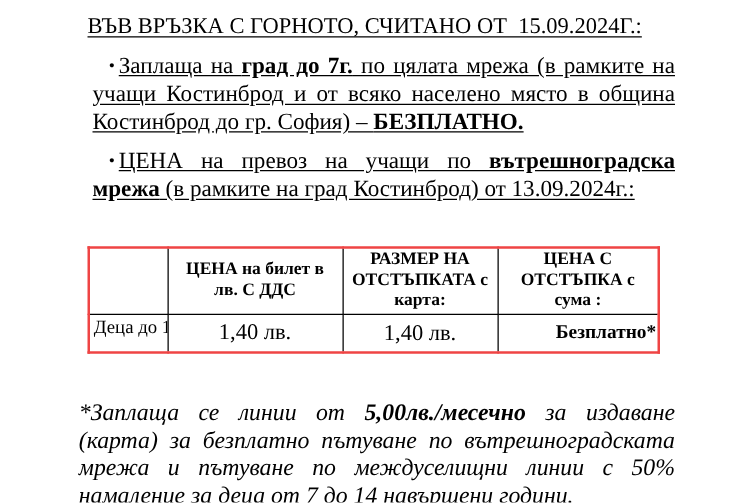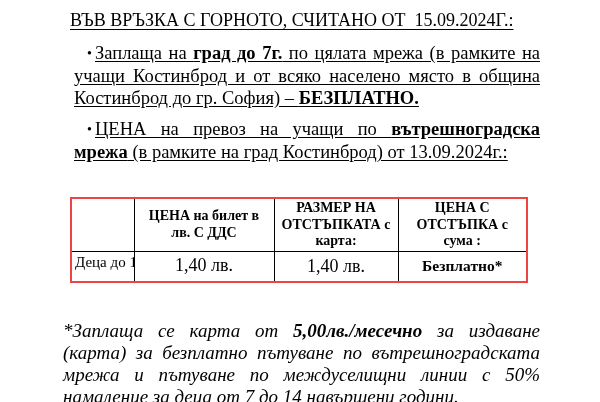--- a/index.html
+++ b/index.html
@@ -50,21 +50,21 @@
     text-align: center; vertical-align: middle; padding: 1px 4px;
   }
   td.lbl {
     font-size: 15px; line-height: 17px; text-align: left;
     vertical-align: top; padding: 2px 0 0 3px;
   }
   td.lbl.nowrap { white-space: nowrap; }
   td.num { font-size: 18px; text-align: center; }
   td.top { vertical-align: top; padding-top: 3px; }
   td.mid { vertical-align: middle; }
-  td.bold { font-weight: bold; font-size: 15.5px; }
+  td.bold { font-weight: bold; font-size: 15.5px; text-align: right; }
 
   .footnote {
     position: absolute; left: 63px; top: 301px; width: 477px;
     font-style: italic; font-size: 19px; line-height: 22px;
     text-align: justify;
   }
 </style>
 </head>
 <body>
 
@@ -94,15 +94,15 @@
       </tr>
       <tr class="r1">
         <td class="lbl nowrap">Деца до 14г.</td>
         <td class="num top">1,40 лв.</td>
         <td class="num mid">1,40 лв.</td>
         <td class="num mid bold">Безплатно*</td>
       </tr>
     </tbody>
   </table>
 
-  <p class="footnote"><span>*Заплаща се карта от </span><span class="b">5,00лв./месечно</span><span> за издаване (карта) за безплатно пътуване по вътрешноградската мрежа и пътуване по междуселищни линии с 50% намаление за деца от 7 до 14 навършени години.</span></p>
+  <p class="footnote"><span>*Заплаща се линии от </span><span class="b">5,00лв./месечно</span><span> за издаване (карта) за безплатно пътуване по вътрешноградската мрежа и пътуване по междуселищни линии с 50% намаление за деца от 7 до 14 навършени години.</span></p>
 
 </div>
 
 </body></html>

